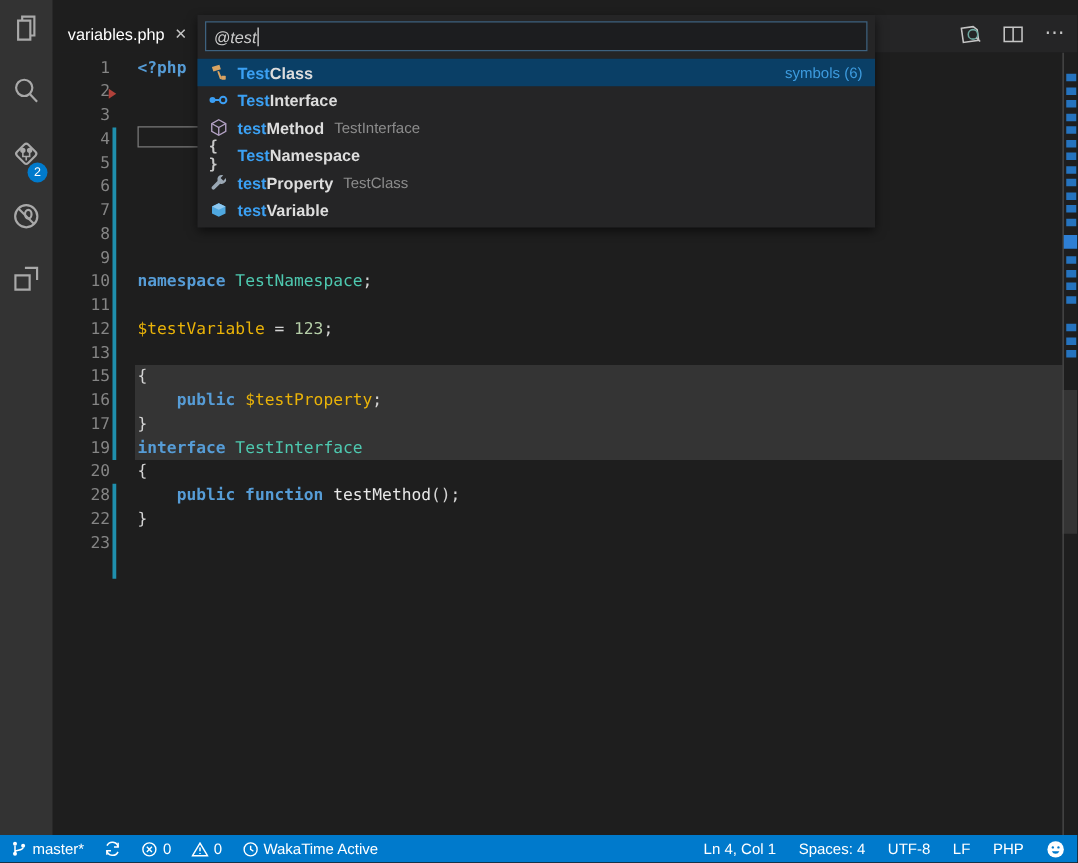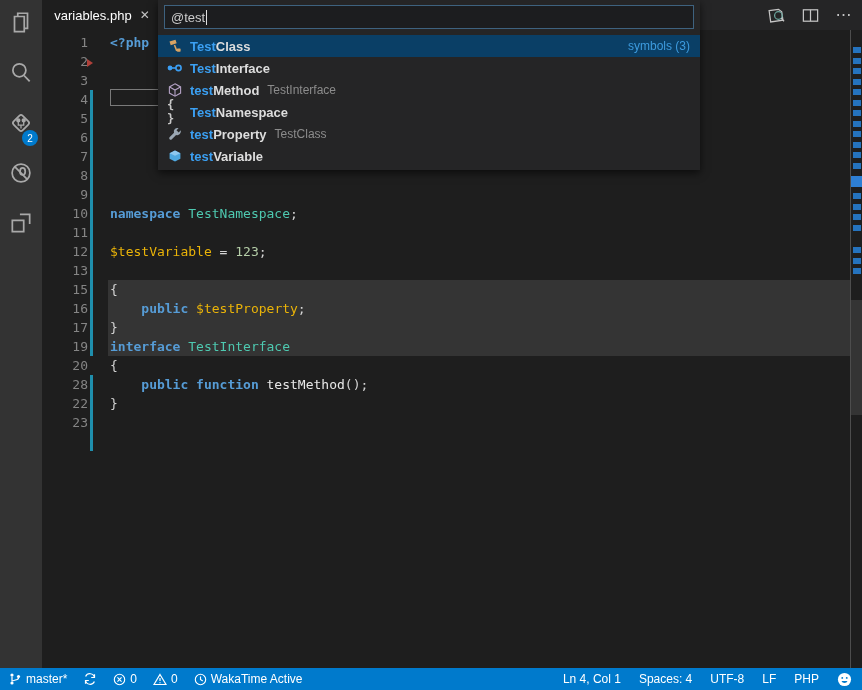--- a/index.html
+++ b/index.html
@@ -11,21 +11,21 @@
   .activity-bar { position:absolute; left:0; top:0; width:42px; height:668px;
     background:#333333; z-index:20; }
   .ab-item { position:relative; width:42px; height:50px; display:flex;
     align-items:center; justify-content:center; cursor:pointer; }
   .ab-item svg { stroke:#a9a9a9; fill:none; stroke-width:1.6; }
   .ab-badge { position:absolute; right:4px; bottom:4px; min-width:16px; height:16px;
     border-radius:8px; background:#007acc; color:#fff; font-size:10px;
     display:flex; align-items:center; justify-content:center; padding:0 3px; }
 
   
-  .main { position:absolute; left:42px; top:0; width:820px; height:668px; }
+  .main { position:absolute; left:42px; top:12px; width:820px; height:668px; }
 
   
   .tab-bar { position:absolute; left:0; top:0; width:820px; height:30px;
     background:#252526; display:flex; align-items:stretch; }
   .tab { width:120px; background:#1e1e1e; color:#ffffff; font-size:13px;
     display:flex; align-items:center; justify-content:center; gap:8px; cursor:pointer; }
   .tab-close { color:#c5c5c5; font-size:12px; cursor:pointer; }
   .tab-actions { position:absolute; right:8px; top:0; height:30px; display:flex;
     align-items:center; gap:14px; }
   .tab-actions .ta { width:20px; height:20px; display:flex; align-items:center;
@@ -60,21 +60,21 @@
   .ov-mark { position:absolute; right:1px; width:8px; height:6px; background:#2573be; }
   .ov-mark.big { right:0; width:11px; height:11px; background:#2e7fd4; }
   .scroll-thumb { position:absolute; right:0; top:270px; width:12px; height:115px;
     background:rgba(121,121,121,0.25); z-index:3; cursor:pointer; }
 
   
   .quick-open { position:absolute; left:116px; top:0; width:542px; background:#252526;
     z-index:30; box-shadow:0 3px 8px rgba(0,0,0,0.6); padding-bottom:3px; }
   .qo-input-wrap { margin:5px 6px 6px 6px; }
   .qo-input { width:100%; height:24px; background:#1c1d1f; border:1px solid #3e627f;
-    color:#cccccc; font-size:13px; padding:0 6px; display:flex; align-items:center; }
+    color:#cccccc; font-size:13px; padding:0 6px; display:flex; align-items:center;font-style:italic; }
   .qo-caret { display:inline-block; width:1px; height:15px; background:#e0e0e0;
     margin-left:1px; }
   .qo-list { width:100%; }
   .qo-row { height:22px; display:flex; align-items:center; padding:0 10px 0 9px;
     cursor:pointer; }
   .qo-row.selected { background:#0a3f66; }
   .qo-icon { width:16px; height:16px; margin-right:7px; display:flex;
     align-items:center; justify-content:center; flex:none; }
   .qo-icon .ns-braces { color:#c8c8c8; font-size:12px; font-weight:bold;
     font-family:"DejaVu Sans Mono", monospace; }
@@ -290,21 +290,21 @@
             <span class="qo-icon">
               <svg width="16" height="16" viewBox="0 0 16 16">
                 <g fill="#d9a362" stroke="none">
                   <path d="M2.5 3.5 l6-1.8 1.2 3.6 -6 1.9 z"></path>
                   <path d="M6.8 7.2 l1.4-.5 2.4 6 -1.6.6 z"></path>
                   <rect x="10" y="10.5" width="3.6" height="3.2" rx=".6"></rect>
                 </g>
               </svg>
             </span>
             <span class="qo-label"><span class="match">Test</span><span class="rest">Class</span></span>
-            <span class="qo-badge">symbols (3)</span>
+            <span class="qo-badge">symbols (6)</span>
           </div>
           <div class="qo-row">
             <span class="qo-icon">
               <svg width="16" height="16" viewBox="0 0 16 16">
                 <g stroke="#3b9ef3" fill="none" stroke-width="1.6">
                   <circle cx="3" cy="8" r="1.6" fill="#3b9ef3"></circle>
                   <path d="M4.5 8 h4.5"></path>
                   <circle cx="11.5" cy="8" r="2.6"></circle>
                 </g>
               </svg>

